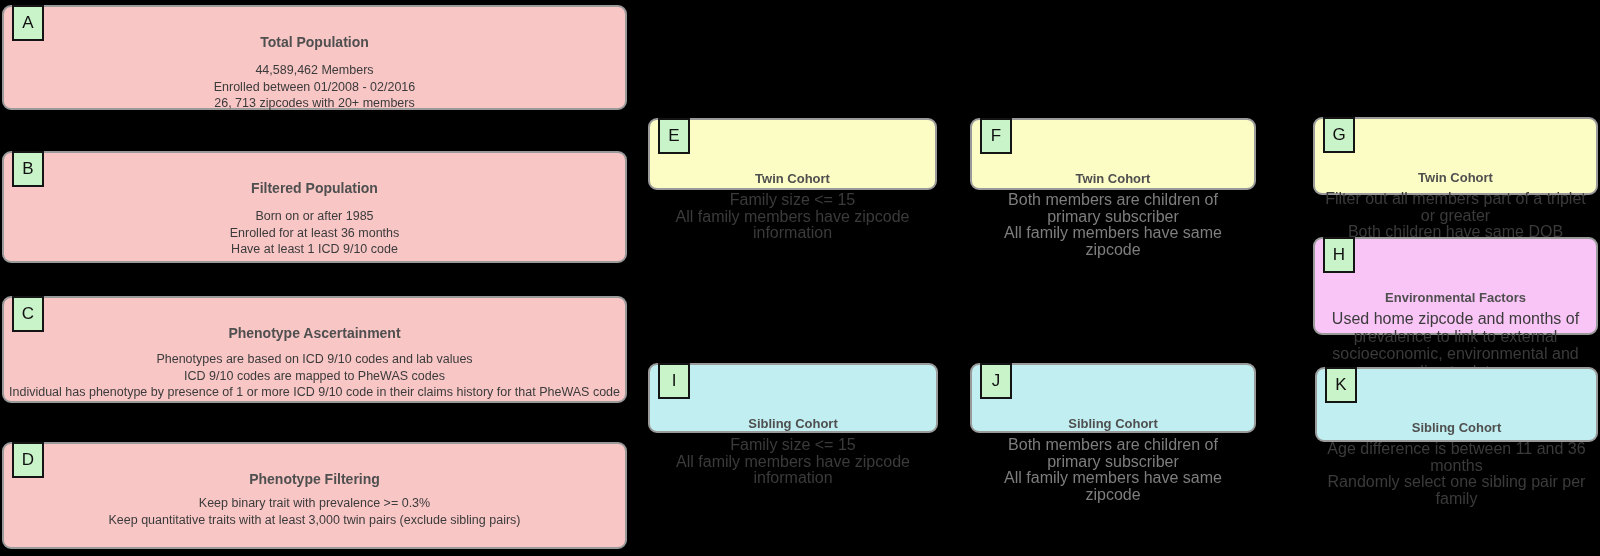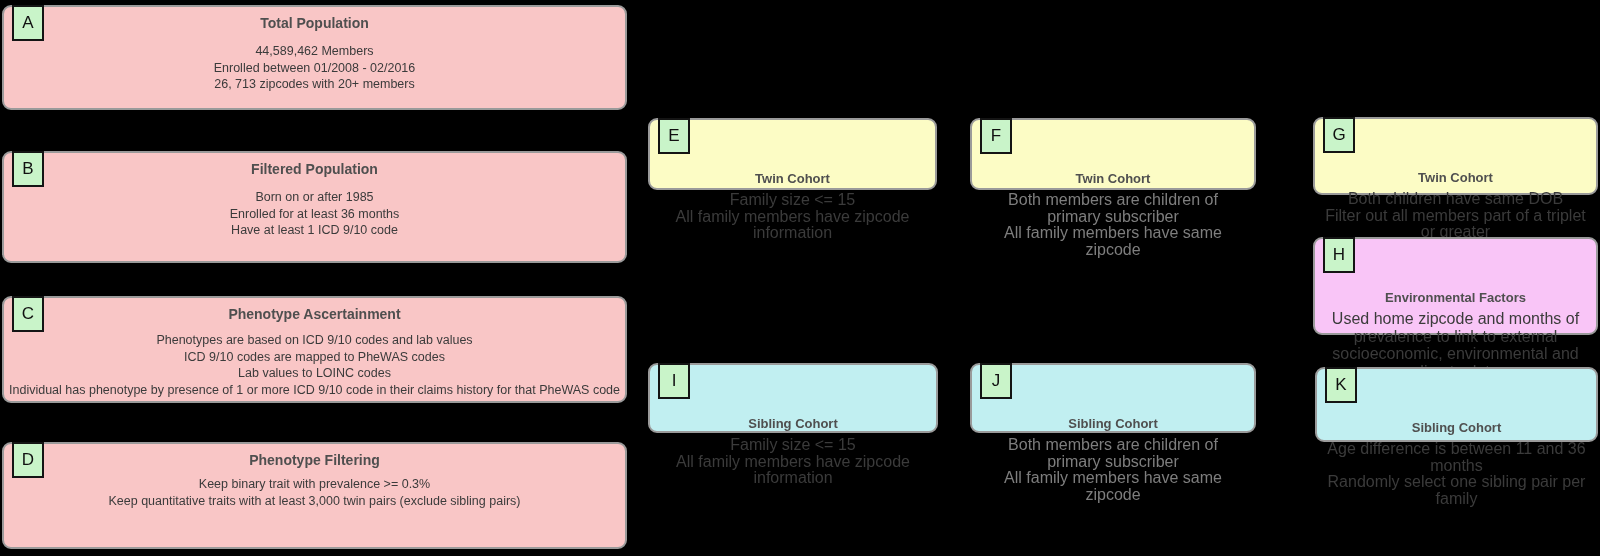--- a/index.html
+++ b/index.html
@@ -40,21 +40,21 @@
     color: #111111;
     font-size: 17px;
     line-height: 32px;
     text-align: center;
   }
   .title {
     padding-top: 8px;
     font-weight: bold;
     color: #4f4f4f;
   }
-  .big .title   { font-size: 14px; }
+  .big .title   { font-size: 14px; margin-top: 19px; }
   .small .title { font-size: 13px; margin-top: 43px; }
   .lines { margin-top: 12px; }
   .small .lines { margin-top: 6px; }
   .line {
     color: #3b3b3b;
     font-size: 12.5px;
     line-height: 16.5px;
     padding: 0 6px;
   }
   .small .line {
@@ -88,21 +88,20 @@
       <div class="line">Have at least 1 ICD 9/10 code</div>
     </div>
   </div>
 
   <div class="box pink big" style="left:2px;top:296px;width:625px;height:107px">
     <div class="tag">C</div>
     <div class="title">Phenotype Ascertainment</div>
     <div class="lines" style="margin-top:10px">
       <div class="line">Phenotypes are based on ICD 9/10 codes and lab values</div>
       <div class="line">ICD 9/10 codes are mapped to PheWAS codes</div>
-      <div class="line">Lab values to LOINC codes</div>
       <div class="line" style="padding:0 2px">Individual has phenotype by presence of 1 or more ICD 9/10 code in their claims history for that PheWAS code</div>
     </div>
   </div>
 
   <div class="box pink big" style="left:2px;top:442px;width:625px;height:107px">
     <div class="tag">D</div>
     <div class="title">Phenotype Filtering</div>
     <div class="lines" style="margin-top:8px">
       <div class="line">Keep binary trait with prevalence &gt;= 0.3%</div>
       <div class="line">Keep quantitative traits with at least 3,000 twin pairs (exclude sibling pairs)</div>
@@ -124,22 +123,22 @@
     <div class="lines">
       <div class="line">Both members are children of primary subscriber</div>
       <div class="line">All family members have same zipcode</div>
     </div>
   </div>
 
   <div class="box yellow small" style="left:1313px;top:117px;width:285px;height:78px">
     <div class="tag">G</div>
     <div class="title">Twin Cohort</div>
     <div class="lines">
+      <div class="line">Filter out all members part of a triplet or greater</div>
       <div class="line">Both children have same DOB</div>
-      <div class="line">Filter out all members part of a triplet or greater</div>
     </div>
   </div>
 
   <div class="box magenta small" style="left:1313px;top:237px;width:285px;height:98px">
     <div class="tag">H</div>
     <div class="title">Environmental Factors</div>
     <div class="lines" style="margin-top:5px">
       <div class="line" style="line-height:17.5px">Used home zipcode and months of prevalence to link to external socioeconomic, environmental and climate data</div>
     </div>
   </div>

